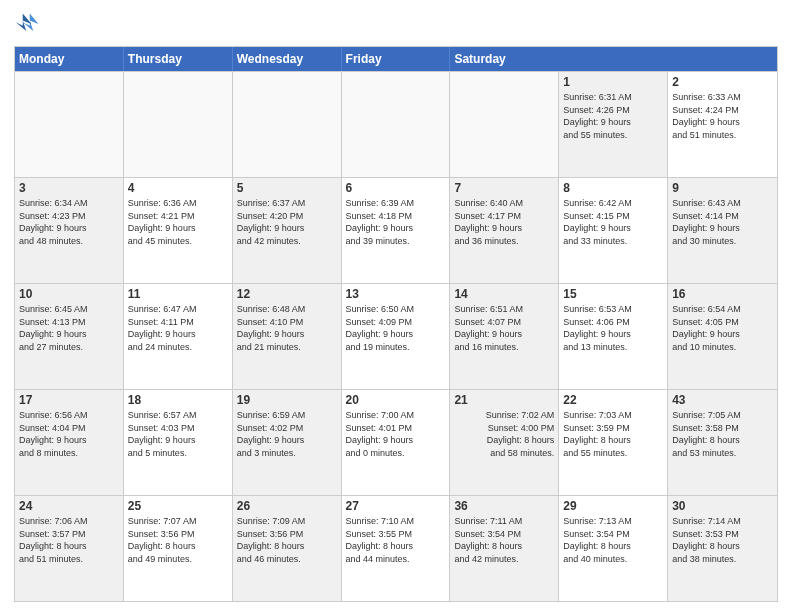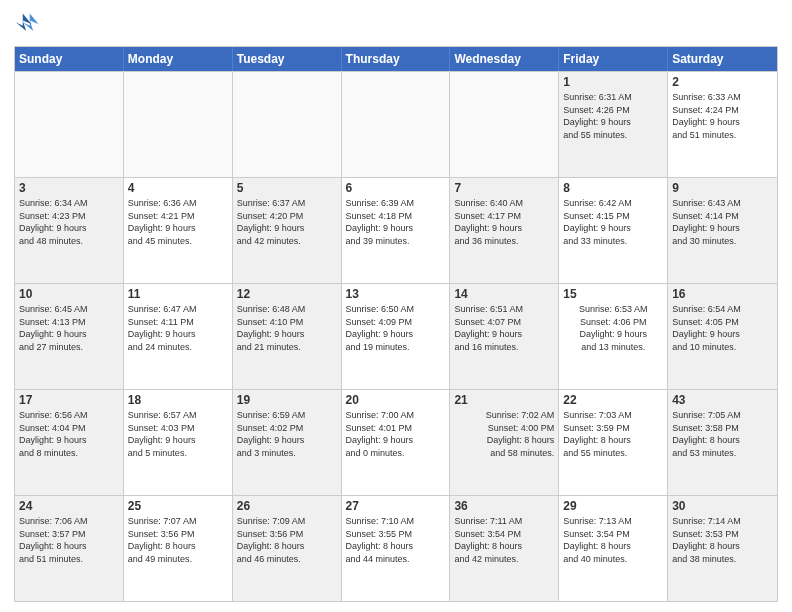--- a/index.html
+++ b/index.html
@@ -123,23 +123,21 @@
       </div>
     </div>
     <div class="title-section">
       <div class="month-title"></div>
       <div class="location"></div>
     </div>
   </div>
 
   <div class="calendar">
     <div class="cal-header-row" id="cal-headers">
-        <div class="cal-header-cell">Sunday</div>
         <div class="cal-header-cell">Monday</div>
-        <div class="cal-header-cell">Tuesday</div>
         <div class="cal-header-cell">Thursday</div>
         <div class="cal-header-cell">Wednesday</div>
         <div class="cal-header-cell">Friday</div>
         <div class="cal-header-cell">Saturday</div>
       </div>
     <div class="cal-body" id="cal-body">
         <div class="cal-row">
           <div class="cal-cell empty"></div>
           <div class="cal-cell empty"></div>
           <div class="cal-cell empty"></div>
@@ -242,21 +240,21 @@
           </div>
           <div class="cal-cell shaded">
             <span class="day-num">14</span>
             <div class="cell-text" style="white-space: pre-line;">Sunrise: 6:51 AM
 Sunset: 4:07 PM
 Daylight: 9 hours
 and 16 minutes.</div>
           </div>
           <div class="cal-cell">
             <span class="day-num">15</span>
-            <div class="cell-text" style="white-space: pre-line; text-align: center;">Sunrise: 6:53 AM
+            <div class="cell-text" style="white-space: pre-line;">Sunrise: 6:53 AM
 Sunset: 4:06 PM
 Daylight: 9 hours
 and 13 minutes.</div>
           </div>
           <div class="cal-cell shaded">
             <span class="day-num">16</span>
             <div class="cell-text" style="white-space: pre-line;">Sunrise: 6:54 AM
 Sunset: 4:05 PM
 Daylight: 9 hours
 and 10 minutes.</div>

